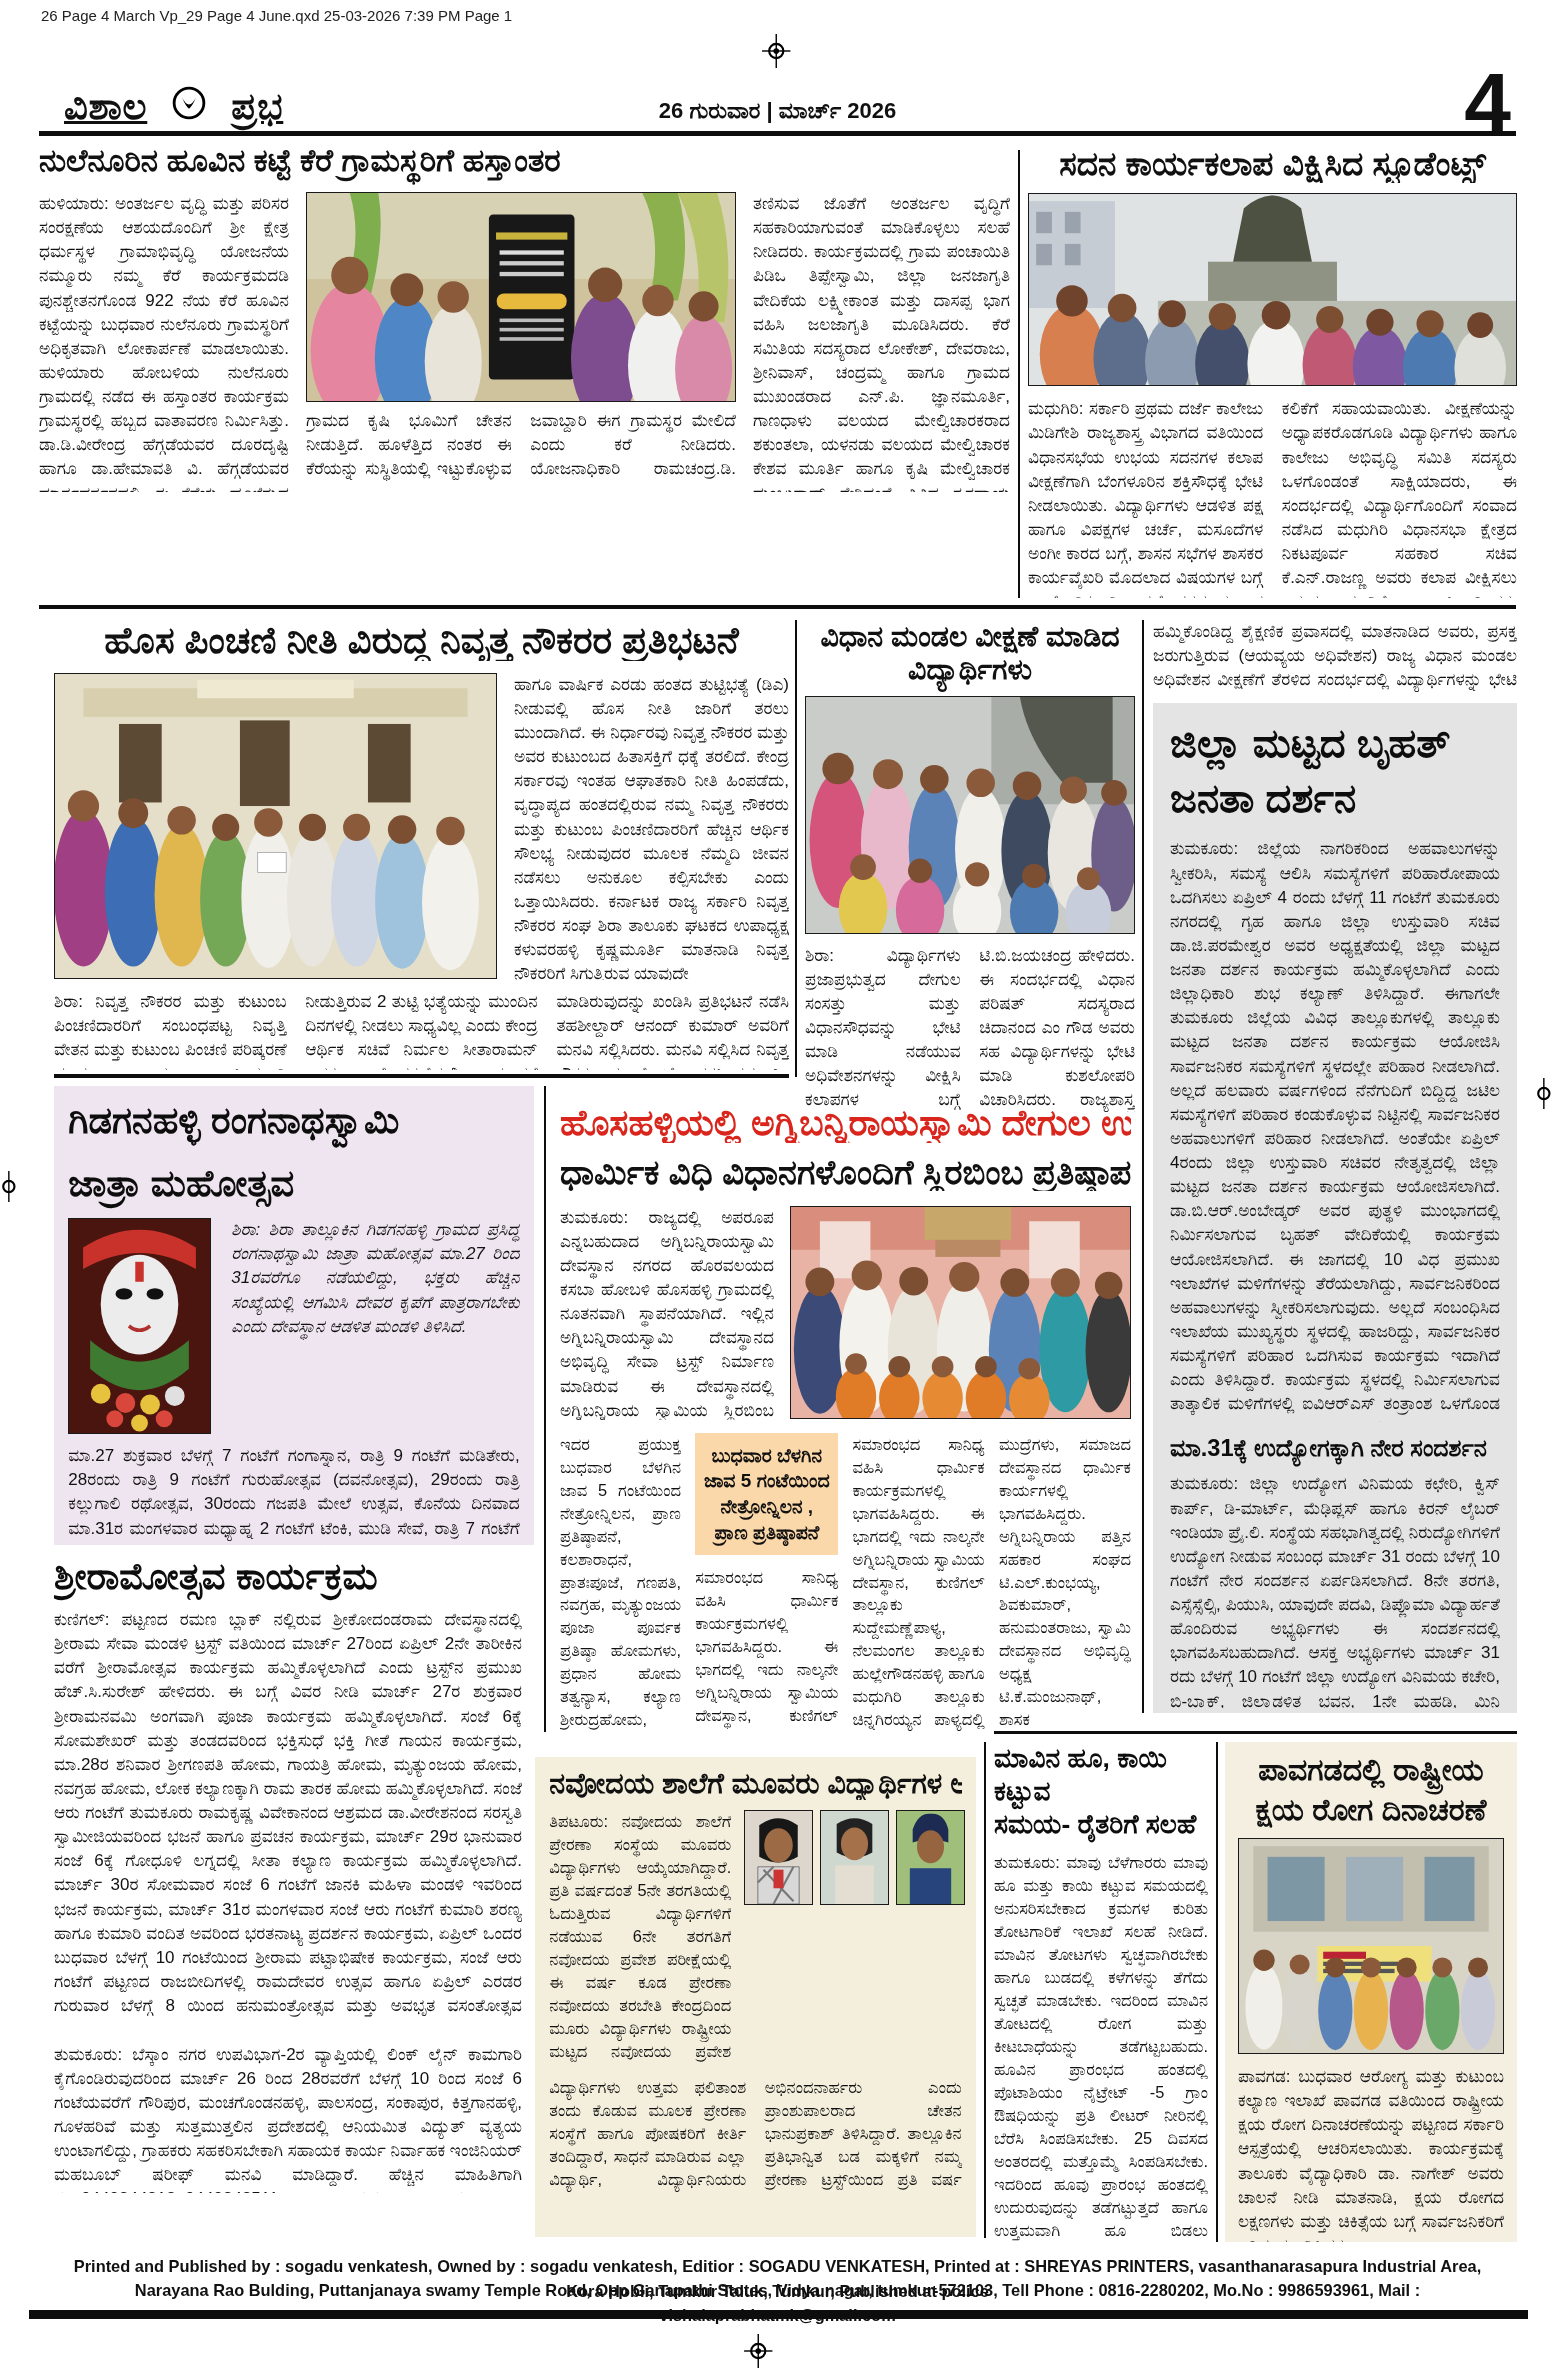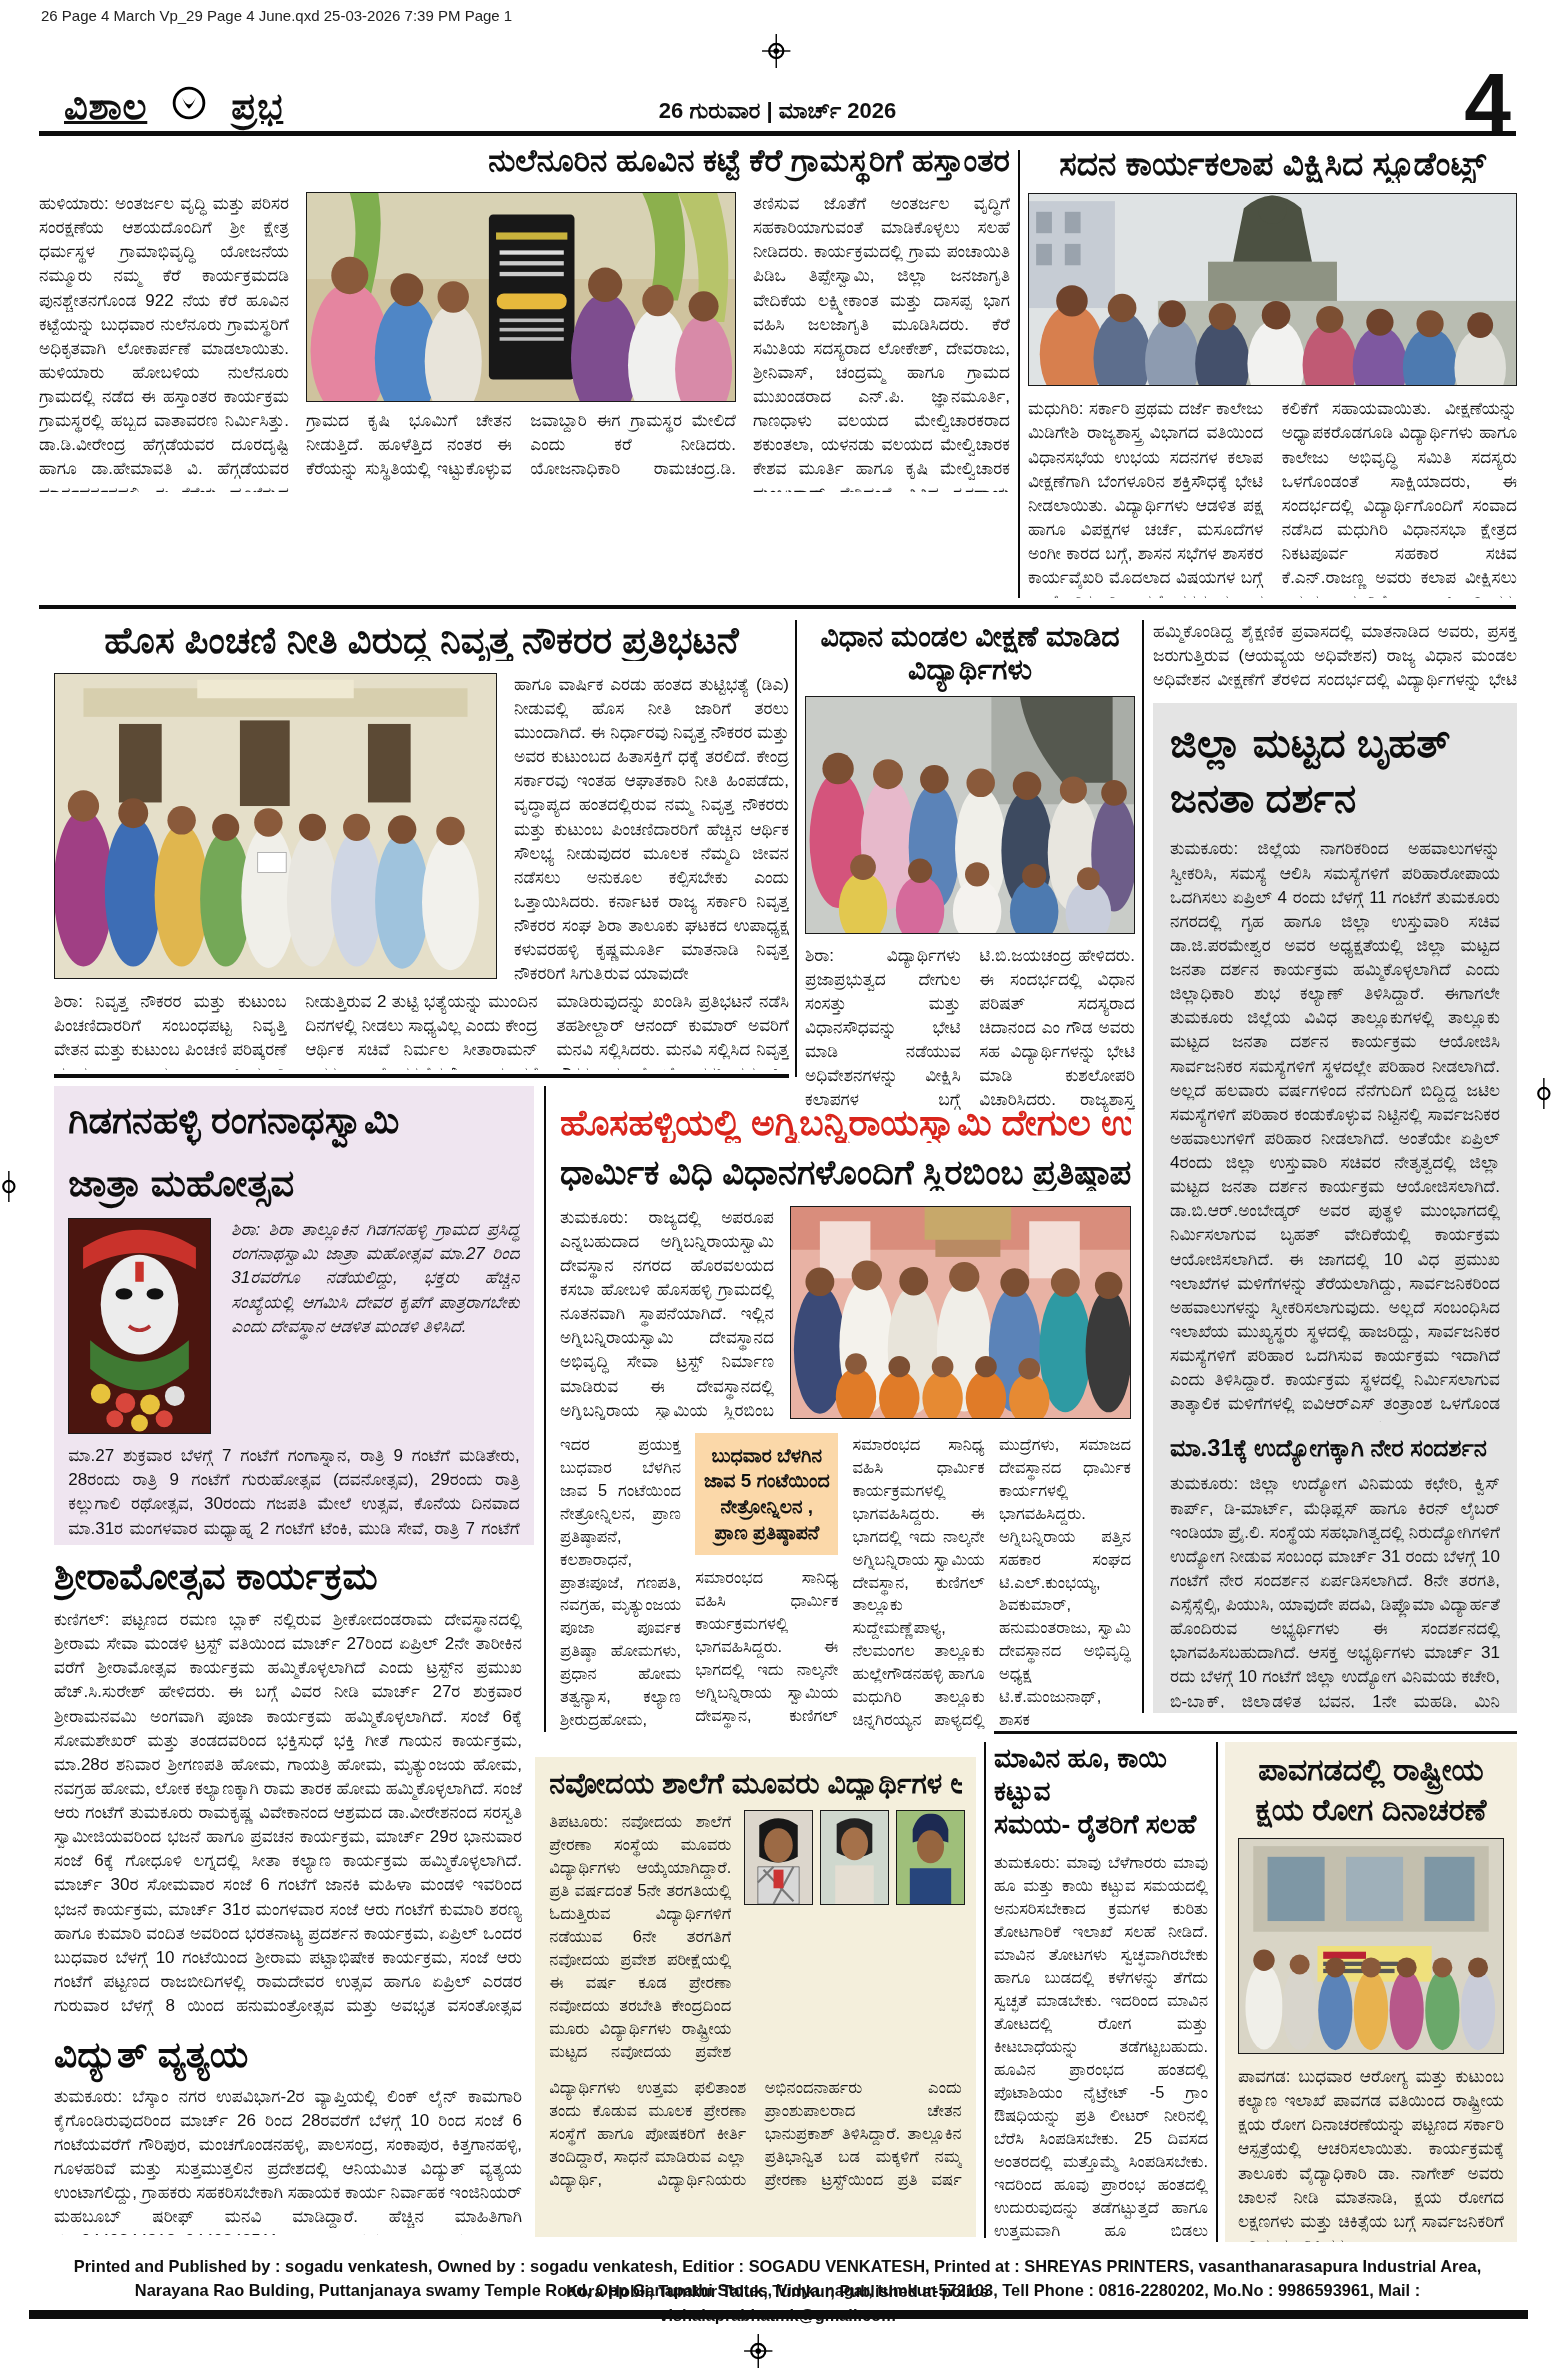--- a/index.html
+++ b/index.html
@@ -10,21 +10,21 @@
   .body-text{font-size:17px;line-height:1.42;overflow:hidden;}
   .body-sm{font-size:16.4px;line-height:1.4;overflow:hidden;}
   .cols2{column-count:2;column-gap:18.6px;}
   .cols3{column-count:3;column-gap:18.6px;}
   .hl{font-weight:bold;color:#0d0d0d;}
   .rule-h{background:#0d0d0d;}
   .rule-v{background:#0d0d0d;width:2.1px;}
   .photo{position:relative;overflow:hidden;border:1.4px solid #1a1a1a;background:#cfcabd;}
   .photo svg{display:block;width:100%;height:100%;}
   .headline-center{text-align:center;font-weight:bold;line-height:1.12;}
-  .kicker{text-align:right;font-weight:bold;}
+  .kicker{text-align:left;font-weight:bold;}
   .gray-box{background:#e4e4e4;}
   .lav-box{background:#efe5f0;}
   .beige-box{background:#f4efdc;}
   .cream-box{background:#f4efe0;}
   .orange-box{background:#fbd8a9;font-weight:bold;text-align:center;
               font-size:19px;line-height:1.35;padding:10px 7.1px;}
   .quote-box{background:#ffffff;font-size:17px;line-height:1.4;padding:11.4px 13px;}
   .footer-line{text-align:center;font-weight:bold;font-size:16.4px;line-height:1.5;}
   .regmark{color:#000;}
   .masthead{font-weight:bold;font-size:37px;letter-spacing:0.7px;display:flex;align-items:flex-start;gap:25px;text-decoration:underline;}
@@ -324,21 +324,20 @@
       <div class="body-sm j" style="height:307px;">ಮುದ್ರೆಗಳು, ಸಮಾಜದ ದೇವಸ್ಥಾನದ ಧಾರ್ಮಿಕ ಕಾರ್ಯಗಳಲ್ಲಿ ಭಾಗವಹಿಸಿದ್ದರು. ಅಗ್ನಿಬನ್ನಿರಾಯ ಪತ್ತಿನ ಸಹಕಾರ ಸಂಘದ ಟಿ.ಎಲ್.ಕುಂಭಯ್ಯ, ಶಿವಕುಮಾರ್, ಹನುಮಂತರಾಜು, ಸ್ವಾಮಿ ದೇವಸ್ಥಾನದ ಅಭಿವೃದ್ಧಿ ಅಧ್ಯಕ್ಷ ಟಿ.ಕೆ.ಮಂಜುನಾಥ್, ಶಾಸಕ ಜಿ.ಬಿ.ಜ್ಯೋತಿಗಣೇಶ್, ಮಾಜಿ ಸಚಿವ ಸೊಗಡು ಶಿವಣ್ಣ ಸೇರಿದಂತೆ ತಿಗಳ ಸಮಾಜದ ಕೋಟೆ, ಪೇಟೆಯ ಯಜಮಾನರು, ಅಣ್ಣೇಕಾರ್ ಚೌಲ್ಟ್ರಿ ರಾಮಣ್ಣ, ರೈಟರ್ ರಾಮು, ಚನ್ನರಾಮಯ್ಯ, ಗಂಗಣ್ಣ, ಶಿವರಾಮಯ್ಯ, ಗೋಪಾಲ್, ಕೃಷ್ಣಪ್ಪ, ಮೊದಲಾದವರು ಭಾಗವಹಿಸಿದ್ದರು.</div>
     </div>
   </div>
 
   <div class="abs" style="left:54px;top:1556px;width:468px;height:471px;overflow:hidden;">
     <div class="hl" style="font-size:37px;">ಶ್ರೀರಾಮೋತ್ಸವ ಕಾರ್ಯಕ್ರಮ</div>
     <div class="body-text j" style="margin-top:10px;height:414px;">ಕುಣಿಗಲ್: ಪಟ್ಟಣದ ರಮಣ ಬ್ಲಾಕ್ ನಲ್ಲಿರುವ ಶ್ರೀಕೋದಂಡರಾಮ ದೇವಸ್ಥಾನದಲ್ಲಿ ಶ್ರೀರಾಮ ಸೇವಾ ಮಂಡಳಿ ಟ್ರಸ್ಟ್ ವತಿಯಿಂದ ಮಾರ್ಚ್ 27ರಿಂದ ಏಪ್ರಿಲ್ 2ನೇ ತಾರೀಕಿನ ವರೆಗೆ ಶ್ರೀರಾಮೋತ್ಸವ ಕಾರ್ಯಕ್ರಮ ಹಮ್ಮಿಕೊಳ್ಳಲಾಗಿದೆ ಎಂದು ಟ್ರಸ್ಟ್‌ನ ಪ್ರಮುಖ ಹೆಚ್.ಸಿ.ಸುರೇಶ್ ಹೇಳಿದರು. ಈ ಬಗ್ಗೆ ವಿವರ ನೀಡಿ ಮಾರ್ಚ್ 27ರ ಶುಕ್ರವಾರ ಶ್ರೀರಾಮನವಮಿ ಅಂಗವಾಗಿ ಪೂಜಾ ಕಾರ್ಯಕ್ರಮ ಹಮ್ಮಿಕೊಳ್ಳಲಾಗಿದೆ. ಸಂಜೆ 6ಕ್ಕೆ ಸೋಮಶೇಖರ್ ಮತ್ತು ತಂಡದವರಿಂದ ಭಕ್ತಿಸುಧೆ ಭಕ್ತಿ ಗೀತೆ ಗಾಯನ ಕಾರ್ಯಕ್ರಮ, ಮಾ.28ರ ಶನಿವಾರ ಶ್ರೀಗಣಪತಿ ಹೋಮ, ಗಾಯತ್ರಿ ಹೋಮ, ಮೃತ್ಯುಂಜಯ ಹೋಮ, ನವಗ್ರಹ ಹೋಮ, ಲೋಕ ಕಲ್ಯಾಣಕ್ಕಾಗಿ ರಾಮ ತಾರಕ ಹೋಮ ಹಮ್ಮಿಕೊಳ್ಳಲಾಗಿದೆ. ಸಂಜೆ ಆರು ಗಂಟೆಗೆ ತುಮಕೂರು ರಾಮಕೃಷ್ಣ ವಿವೇಕಾನಂದ ಆಶ್ರಮದ ಡಾ.ವೀರೇಶನಂದ ಸರಸ್ವತಿ ಸ್ವಾಮೀಜಿಯವರಿಂದ ಭಜನೆ ಹಾಗೂ ಪ್ರವಚನ ಕಾರ್ಯಕ್ರಮ, ಮಾರ್ಚ್ 29ರ ಭಾನುವಾರ ಸಂಜೆ 6ಕ್ಕೆ ಗೋಧೂಳಿ ಲಗ್ನದಲ್ಲಿ ಸೀತಾ ಕಲ್ಯಾಣ ಕಾರ್ಯಕ್ರಮ ಹಮ್ಮಿಕೊಳ್ಳಲಾಗಿದೆ. ಮಾರ್ಚ್ 30ರ ಸೋಮವಾರ ಸಂಜೆ 6 ಗಂಟೆಗೆ ಜಾನಕಿ ಮಹಿಳಾ ಮಂಡಳಿ ಇವರಿಂದ ಭಜನೆ ಕಾರ್ಯಕ್ರಮ, ಮಾರ್ಚ್ 31ರ ಮಂಗಳವಾರ ಸಂಜೆ ಆರು ಗಂಟೆಗೆ ಕುಮಾರಿ ಶರಣ್ಯ ಹಾಗೂ ಕುಮಾರಿ ವಂದಿತ ಅವರಿಂದ ಭರತನಾಟ್ಯ ಪ್ರದರ್ಶನ ಕಾರ್ಯಕ್ರಮ, ಏಪ್ರಿಲ್ ಒಂದರ ಬುಧವಾರ ಬೆಳಗ್ಗೆ 10 ಗಂಟೆಯಿಂದ ಶ್ರೀರಾಮ ಪಟ್ಟಾಭಿಷೇಕ ಕಾರ್ಯಕ್ರಮ, ಸಂಜೆ ಆರು ಗಂಟೆಗೆ ಪಟ್ಟಣದ ರಾಜಬೀದಿಗಳಲ್ಲಿ ರಾಮದೇವರ ಉತ್ಸವ ಹಾಗೂ ಏಪ್ರಿಲ್ ಎರಡರ ಗುರುವಾರ ಬೆಳಗ್ಗೆ 8 ಯಿಂದ ಹನುಮಂತ್ರೋತ್ಸವ ಮತ್ತು ಅವಭೃತ ವಸಂತೋತ್ಸವ ಕಾರ್ಯಕ್ರಮ ನಡೆಯಲಿವೆ. ಸಂಜೆ ಮಕ್ಕಳಿಂದ ವಿವಿಧ ವಿನೋದಾವಳಿ ಕಾರ್ಯಕ್ರಮ ಮುಗಿದ ನಂತರ ಶಯನೋತ್ಸವ ಕಾರ್ಯಕ್ರಮದ ಮೂಲಕ ಶ್ರೀರಾಮನವಮಿ ಕಾರ್ಯಕ್ರಮ ಮುಕ್ತಾಯಗೊಳ್ಳಲಿವೆ ಎಂದರು.</div>
   </div>
 
   <div class="abs" style="left:54px;top:2034px;width:468px;height:207px;overflow:hidden;">
-    <div class="hl" style="font-size:36px;">ವಿದ್ಯುತ್ ವ್ಯತ್ಯಯ</div>
     <div class="body-text j" style="margin-top:8.6px;height:150px;">ತುಮಕೂರು: ಬೆಸ್ಕಾಂ ನಗರ ಉಪವಿಭಾಗ-2ರ ವ್ಯಾಪ್ತಿಯಲ್ಲಿ ಲಿಂಕ್ ಲೈನ್ ಕಾಮಗಾರಿ ಕೈಗೊಂಡಿರುವುದರಿಂದ ಮಾರ್ಚ್ 26 ರಿಂದ 28ರವರೆಗೆ ಬೆಳಗ್ಗೆ 10 ರಿಂದ ಸಂಜೆ 6 ಗಂಟೆಯವರೆಗೆ ಗೌರಿಪುರ, ಮಂಚಗೊಂಡನಹಳ್ಳಿ, ಪಾಲಸಂದ್ರ, ಸಂಕಾಪುರ, ಕಿತ್ತಗಾನಹಳ್ಳಿ, ಗೂಳಹರಿವೆ ಮತ್ತು ಸುತ್ತಮುತ್ತಲಿನ ಪ್ರದೇಶದಲ್ಲಿ ಆನಿಯಮಿತ ವಿದ್ಯುತ್ ವ್ಯತ್ಯಯ ಉಂಟಾಗಲಿದ್ದು, ಗ್ರಾಹಕರು ಸಹಕರಿಸಬೇಕಾಗಿ ಸಹಾಯಕ ಕಾರ್ಯ ನಿರ್ವಾಹಕ ಇಂಜಿನಿಯರ್ ಮಹಬೂಬ್ ಷರೀಫ್ ಮನವಿ ಮಾಡಿದ್ದಾರೆ. ಹೆಚ್ಚಿನ ಮಾಹಿತಿಗಾಗಿ ಮೊ.9449844312, 9449843511ನ್ನು ಸಂಪರ್ಕಿಸಬೇಕೆಂದು ತಿಳಿಸಿದ್ದಾರೆ.</div>
   </div>
 
   <div class="abs beige-box" style="left:535px;top:1757px;width:441px;height:480px;padding:11.4px 14.3px;box-sizing:border-box;overflow:hidden;">
     <div class="headline-center" style="font-size:28.5px;white-space:nowrap;overflow:hidden;">ನವೋದಯ ಶಾಲೆಗೆ ಮೂವರು ವಿದ್ಯಾರ್ಥಿಗಳ ಆಯ್ಕೆ</div>
     <div style="display:grid;grid-template-columns:182px 1fr;gap:13px;margin-top:10px;height:257px;">
       <div class="body-sm j" style="height:257px;">ತಿಪಟೂರು: ನವೋದಯ ಶಾಲೆಗೆ ಪ್ರೇರಣಾ ಸಂಸ್ಥೆಯ ಮೂವರು ವಿದ್ಯಾರ್ಥಿಗಳು ಆಯ್ಕೆಯಾಗಿದ್ದಾರೆ. ಪ್ರತಿ ವರ್ಷದಂತೆ 5ನೇ ತರಗತಿಯಲ್ಲಿ ಓದುತ್ತಿರುವ ವಿದ್ಯಾರ್ಥಿಗಳಿಗೆ ನಡೆಯುವ 6ನೇ ತರಗತಿಗೆ ನವೋದಯ ಪ್ರವೇಶ ಪರೀಕ್ಷೆಯಲ್ಲಿ ಈ ವರ್ಷ ಕೂಡ ಪ್ರೇರಣಾ ನವೋದಯ ತರಬೇತಿ ಕೇಂದ್ರದಿಂದ ಮೂರು ವಿದ್ಯಾರ್ಥಿಗಳು ರಾಷ್ಟ್ರೀಯ ಮಟ್ಟದ ನವೋದಯ ಪ್ರವೇಶ ಪರೀಕ್ಷೆಯಲ್ಲಿ ಉತ್ತೀರ್ಣರಾಗಿ ಅರ್ಹತೆ ಪಡೆದಿದ್ದಾರೆ. ಡಿಸೆಂಬರ್‌ನಲ್ಲಿ ನಡೆದ ನವೋದಯ ಪ್ರವೇಶ ಪರೀಕ್ಷೆಯಲ್ಲಿ ತಾಲ್ಲೂಕಿನ ಮೂವರು ವಿದ್ಯಾರ್ಥಿಗಳು ಉತ್ತೀರ್ಣರಾಗಿದ್ದು, ತನುಜ.ಎಸ್.ಜೆ. 61ನೇ ಶ್ರೇಣಿ, ನವಮಿ ಸಂತೋಷ 66, ವಿಷ್ಣುವರ್ಧನ್ 199 ಶ್ರೇಣಿ ಪಡೆದು ನವೋದಯ ಶಾಲೆಗೆ ಆಯ್ಕೆಯಾಗಿದ್ದಾರೆ.</div>
       <div style="display:flex;flex-direction:column;gap:8.6px;">
         <div style="display:flex;gap:7.1px;">
           <div class="photo" style="width:67px;height:93px;">

